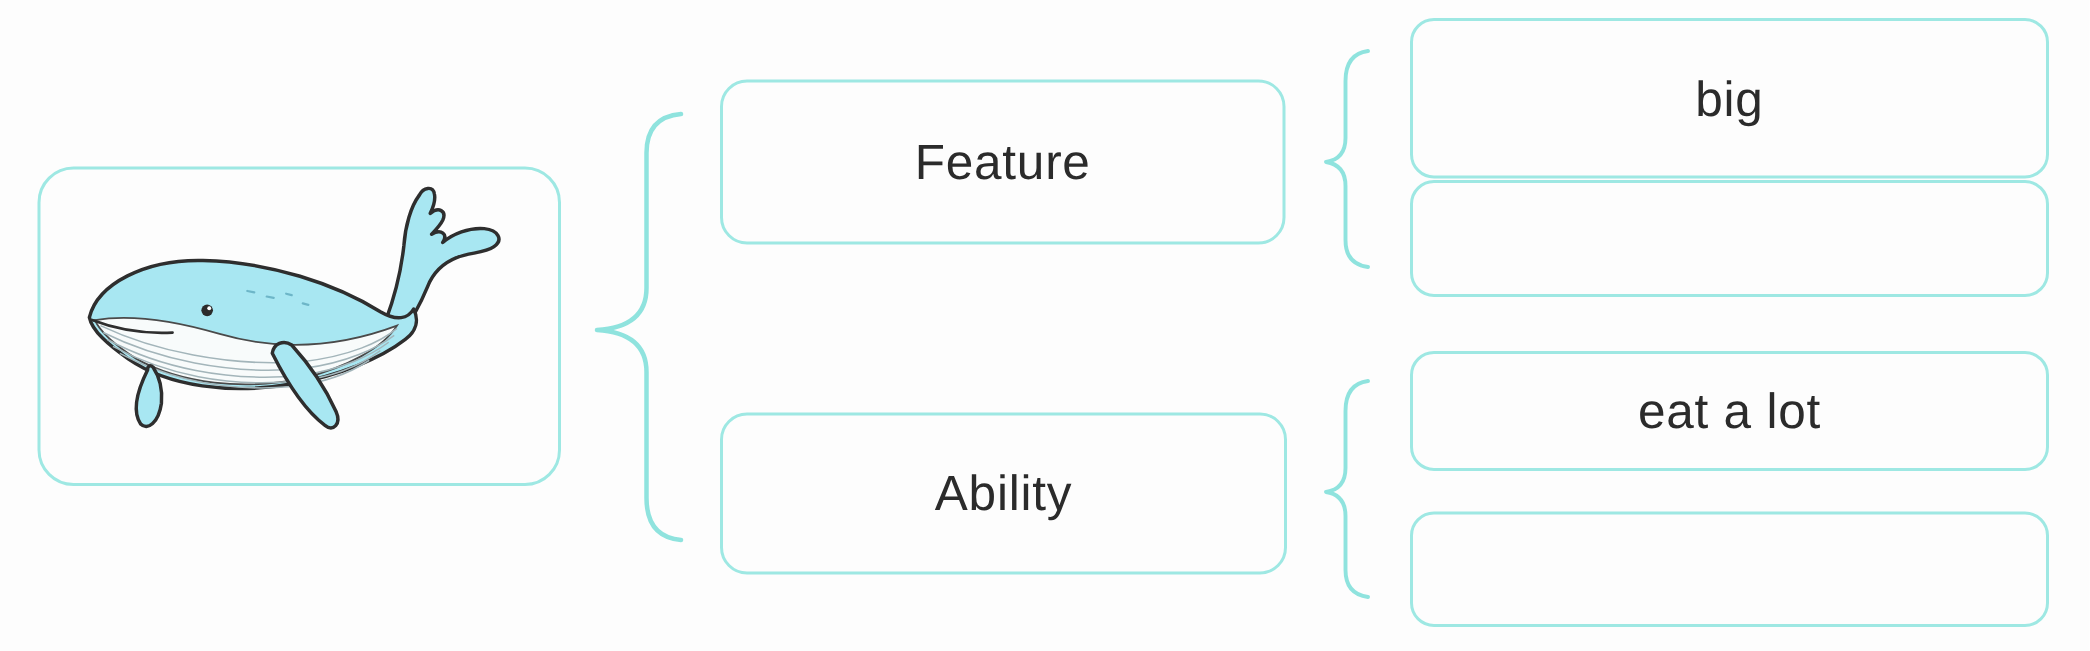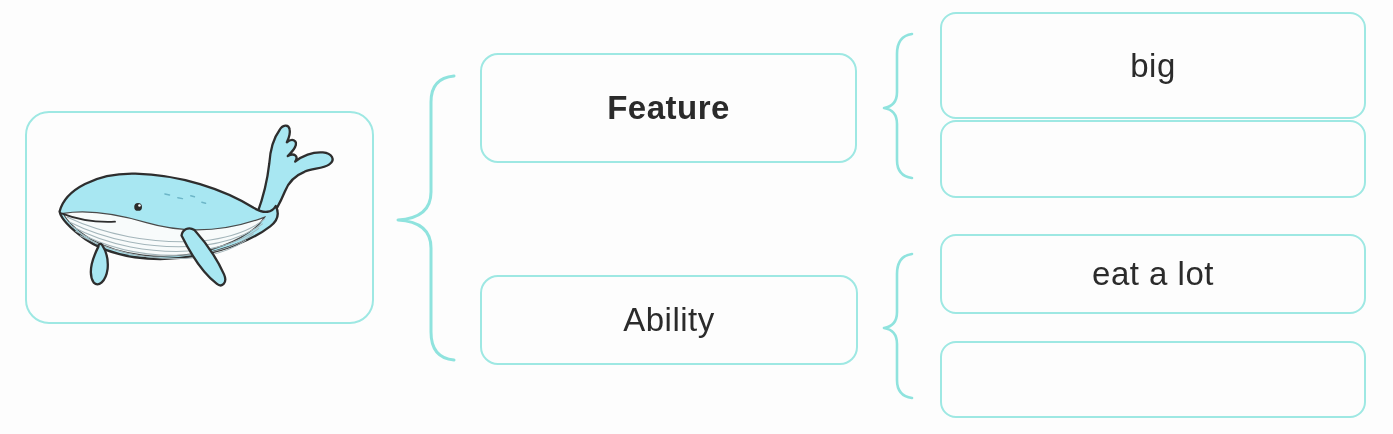--- a/index.html
+++ b/index.html
@@ -43,22 +43,22 @@
     fill: none;
     stroke: var(--brace);
     stroke-linecap: round;
     stroke-linejoin: round;
   }
 
   
   .pos-image-box   { left: 25px;  top: 111px; width: 349px; height: 213px; border-radius: 24px; }
   .pos-whale-svg   { position: absolute; left: 14px; top: 8px; width: 318px; height: 194px; }
   .pos-main-brace  { left: 390px; top: 70px;  width: 72px;  height: 295px; }
-  .pos-feature-box { left: 480px; top: 53px;  width: 377px; height: 110px; border-radius: 18px; font-weight: bold; }
-  .pos-ability-box { left: 480px; top: 275px; width: 378px; height: 90px; border-radius: 18px; }
+  .pos-feature-box { left: 480px; top: 53px;  width: 377px; height: 110px; border-radius: 18px; }
+  .pos-ability-box { left: 480px; top: 275px; width: 378px; height: 108px; border-radius: 18px; }
   .pos-feature-brace { left: 880px; top: 30px;  width: 36px; height: 154px; }
   .pos-ability-brace { left: 880px; top: 250px; width: 36px; height: 154px; }
   .pos-ans-1 { left: 940px; top: 12px;  width: 426px; height: 107px; border-radius: 16px; }
   .pos-ans-2 { left: 940px; top: 120px; width: 426px; height: 78px; border-radius: 16px; }
   .pos-ans-3 { left: 940px; top: 234px; width: 426px; height: 80px; border-radius: 16px; text-align: center; }
   .pos-ans-4 { left: 940px; top: 341px; width: 426px; height: 77px; border-radius: 16px; }
 
   
   .w-body  { fill: var(--whale-body); stroke: var(--whale-outline); stroke-width: 2.5; stroke-linejoin: round; }
   .w-belly { fill: var(--whale-belly); stroke: #4a4a4a; stroke-width: 1.3; }

